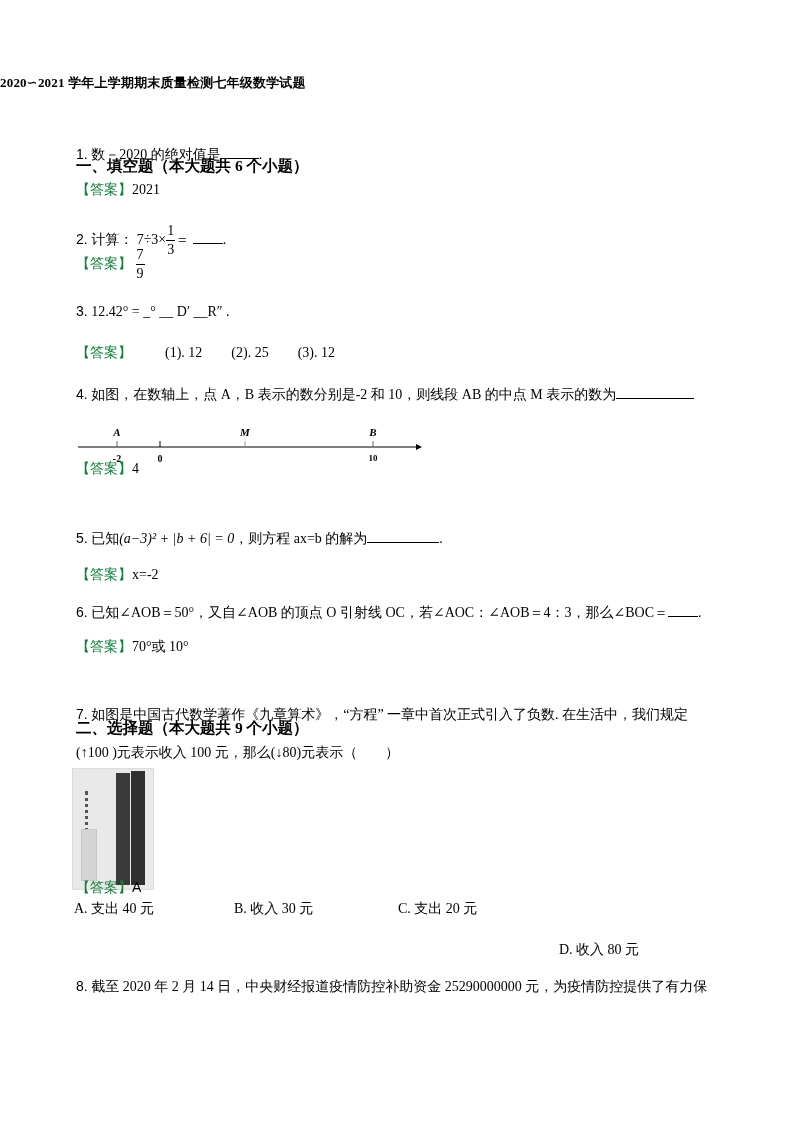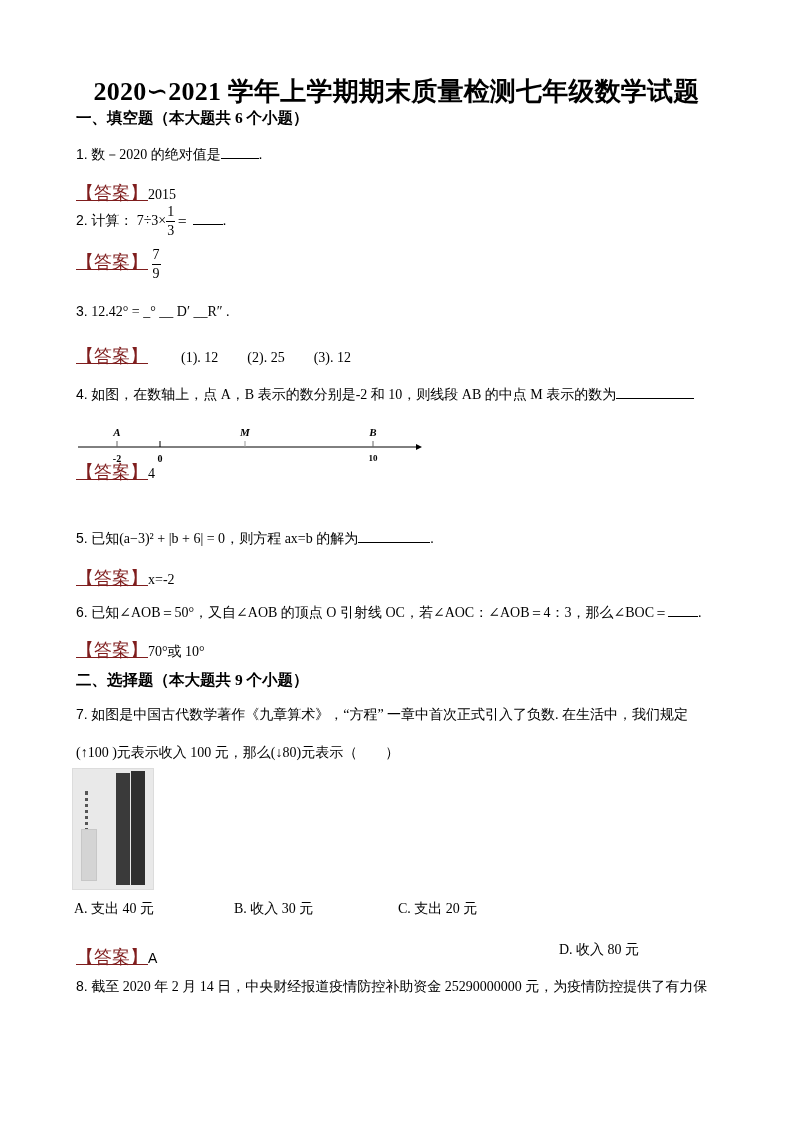--- a/index.html
+++ b/index.html
@@ -3,30 +3,30 @@
 <meta charset="utf-8">
 <style>
   html, body { margin: 0; padding: 0; background: #ffffff; }
   body {
     width: 793px; height: 1122px; position: relative; overflow: hidden;
     font-family: "Liberation Serif", "DejaVu Serif", serif;
     color: #000;
   }
   .abs { position: absolute; white-space: nowrap; }
   .title {
-    left: 0; width: 793px; top: 74px; text-align: center;
-    font-size: 26px; font-weight: bold; letter-spacing: 0.2px;
+    left: 0; width: 793px; top: 74px; text-align: left;
+    font-size: 13px; font-weight: bold; letter-spacing: 0.2px;
   }
-  .section-heading { left: 76px; font-size: 15.5px; font-weight: bold; }
+  .section-heading { left: 76px; font-size: 15.5px; font-weight: bold; margin-top: 48px; }
   .q { left: 76px; font-size: 14px; }
   .q .num { font-family: "Liberation Sans", "DejaVu Sans", sans-serif; }
   .ans { left: 76px; font-size: 14px; }
-  .ans .tag { color: #7f1d1d; font-size: 18px; text-decoration: underline; }
+  .ans .tag { color: #15803d; font-size: 14px; }
   .blank { display: inline-block; border-bottom: 1px solid #000; height: 12px; vertical-align: baseline; }
-  .it { }
+  .it { font-style: italic; }
   .frac { display: inline-block; vertical-align: middle; text-align: center; line-height: 1; }
   .frac .n { display: block; padding: 0 1px 2px 1px; border-bottom: 1px solid #000; }
   .frac .d { display: block; padding-top: 2px; }
   .numline { left: 76px; top: 420px; width: 350px; height: 50px; }
   .opt { font-size: 14px; }
   .book {
     left: 72px; top: 768px; width: 82px; height: 122px;
     background: #e9e9e9; border: 1px solid #dcdcdc; box-sizing: border-box; overflow: hidden;
   }
   .book .spine1 { position: absolute; left: 43px; top: 4px; width: 14px; height: 112px; background: #3a3a3a; }
@@ -41,24 +41,24 @@
 
   <div class="abs title">2020∽2021 学年上学期期末质量检测七年级数学试题</div>
 
   <div class="abs section-heading" style="top:108px">一、填空题（本大题共 6 个小题）</div>
 
   <div class="abs q" style="top:146px">
     <span class="num">1.</span>
     <span>数－2020 的绝对值是</span><span class="blank" style="width:38px"></span><span>.</span>
   </div>
   <div class="abs ans" style="top:181px">
-    <span class="tag">【答案】</span><span>2015</span>
+    <span class="tag">【答案】</span><span>2021</span>
   </div>
 
-  <div class="abs q" style="top:205px">
+  <div class="abs q" style="top:224px">
     <span class="num">2.</span>
     <span>计算：</span>
     <span>7÷3×</span><span class="frac"><span class="n">1</span><span class="d">3</span></span><span>＝</span>
     <span class="blank" style="width:30px"></span><span>.</span>
   </div>
   <div class="abs ans" style="top:248px">
     <span class="tag">【答案】</span>
     <span class="frac"><span class="n">7</span><span class="d">9</span></span>
   </div>
 
@@ -129,21 +129,21 @@
     <div class="label"></div>
     <div class="spine1"></div>
     <div class="spine2"></div>
   </div>
 
   <div class="abs q opt" style="top:900px;left:74px">A.  支出 40 元</div>
   <div class="abs q opt" style="top:900px;left:234px">B.  收入 30 元</div>
   <div class="abs q opt" style="top:900px;left:398px">C.  支出 20 元</div>
   <div class="abs q opt" style="top:941px;left:559px">D.  收入 80 元</div>
 
-  <div class="abs ans" style="top:945px">
+  <div class="abs ans" style="top:879px">
     <span class="tag">【答案】</span><span style="font-family:'Liberation Sans',sans-serif">A</span>
   </div>
 
   <div class="abs q" style="top:978px">
     <span class="num">8.</span>
     <span>截至 2020 年 2 月 14 日，中央财经报道疫情防控补助资金 25290000000 元，为疫情防控提供了有力保</span>
   </div>
 
 </div>
 

